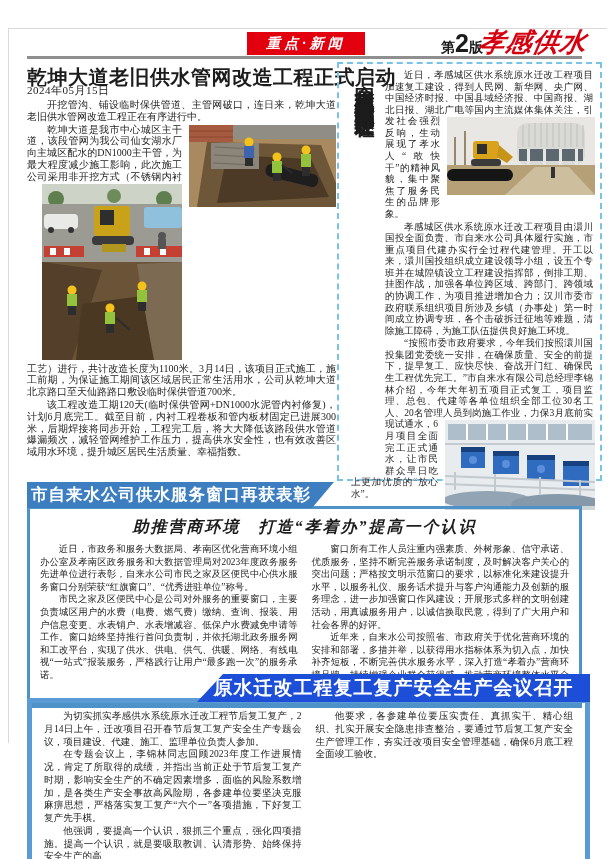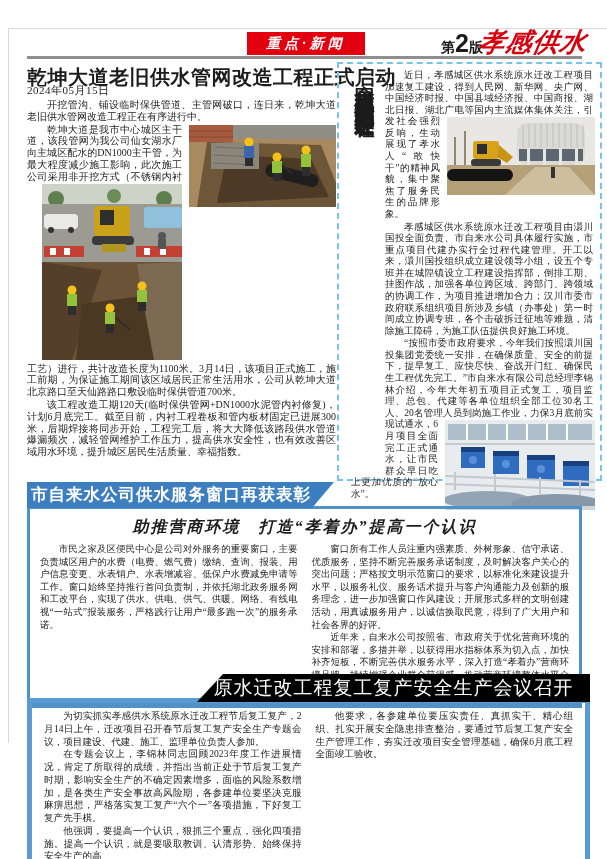--- a/index.html
+++ b/index.html
@@ -45,22 +45,22 @@
                 clip-path:polygon(0 0,100% 0,calc(100% - 22px) 100%,0 100%);margin-bottom:-2px;}
   .award-box{border:3px solid #4e92c8;border-bottom-width:6px;padding:5px 10px 8px;box-sizing:border-box;}
   .sub-headline{text-align:center;font-size:16px;font-weight:bold;font-style:italic;letter-spacing:2px;
                 margin:3px 0 5px;}
   .cols{display:flex;gap:14px;}
   .col{flex:1;}
   .col p{margin:0;font-size:9.4px;line-height:1.34;text-align:justify;text-indent:2em;}
 
   
   .safety{position:absolute;left:27px;top:674px;width:563px;}
-  .safety-banner{position:relative;z-index:2;margin-left:auto;width:393px;height:28px;background:#000000;
-                 color:#fff;font-family:"Liberation Sans",sans-serif;font-weight:normal;font-size:19px;
+  .safety-banner{position:relative;z-index:2;margin-left:auto;width:393px;height:28px;background:#1d4ed8;
+                 color:#fff;font-family:"Liberation Sans",sans-serif;font-weight:bold;font-size:19px;
                  display:flex;align-items:center;justify-content:center;letter-spacing:1px;
                  clip-path:polygon(26px 0,100% 0,100% 100%,0 100%);margin-bottom:-4px;}
   .safety-box{border:5px solid #5b9bd5;padding:7px 12px 9px;box-sizing:border-box;}
   .safety-box .col p{font-size:9.6px;line-height:1.33;}
 </style>
 </head>
 <body>
 
 <div class="page">
   <div class="scan-top"></div>
@@ -227,20 +227,21 @@
           </span><span>保3月底前实现试通水，6月项目全面完工正式通水，让市民群众早日吃上更加优质的“放心水”。</span></p>
     </div>
   </article>
 
   <section class="award">
     <div class="award-banner">市自来水公司供水服务窗口再获表彰</div>
     <div class="award-box">
       <div class="sub-headline">助推营商环境　打造“孝着办”提高一个认识</div>
       <div class="cols">
         <div class="col">
+          <p>近日，市政务和服务大数据局、孝南区优化营商环境小组办公室及孝南区政务服务和大数据管理局对2023年度政务服务先进单位进行表彰，自来水公司市民之家及区便民中心供水服务窗口分别荣获“红旗窗口”、“优秀进驻单位”称号。</p>
           <p>市民之家及区便民中心是公司对外服务的重要窗口，主要负责城区用户的水费（电费、燃气费）缴纳、查询、报装、用户信息变更、水表销户、水表增减容、低保户水费减免申请等工作。窗口始终坚持推行首问负责制，并依托湖北政务服务网和工改平台，实现了供水、供电、供气、供暖、网络、有线电视“一站式”报装服务，严格践行让用户“最多跑一次”的服务承诺。</p>
         </div>
         <div class="col">
           <p>窗口所有工作人员注重内强素质、外树形象、信守承诺、优质服务，坚持不断完善服务承诺制度，及时解决客户关心的突出问题；严格按文明示范窗口的要求，以标准化来建设提升水平，以服务礼仪、服务话术提升与客户沟通能力及创新的服务理念，进一步加强窗口作风建设；开展形式多样的文明创建活动，用真诚服务用户，以诚信换取民意，得到了广大用户和社会各界的好评。</p>
           <p>近年来，自来水公司按照省、市政府关于优化营商环境的安排和部署，多措并举，以获得用水指标体系为切入点，加快补齐短板，不断完善供水服务水平，深入打造“孝着办”营商环境品牌，持续增强企业群众获得感，推动营商环境整体水平全面提升。</p>
         </div>
       </div>
     </div>
   </section>
 

